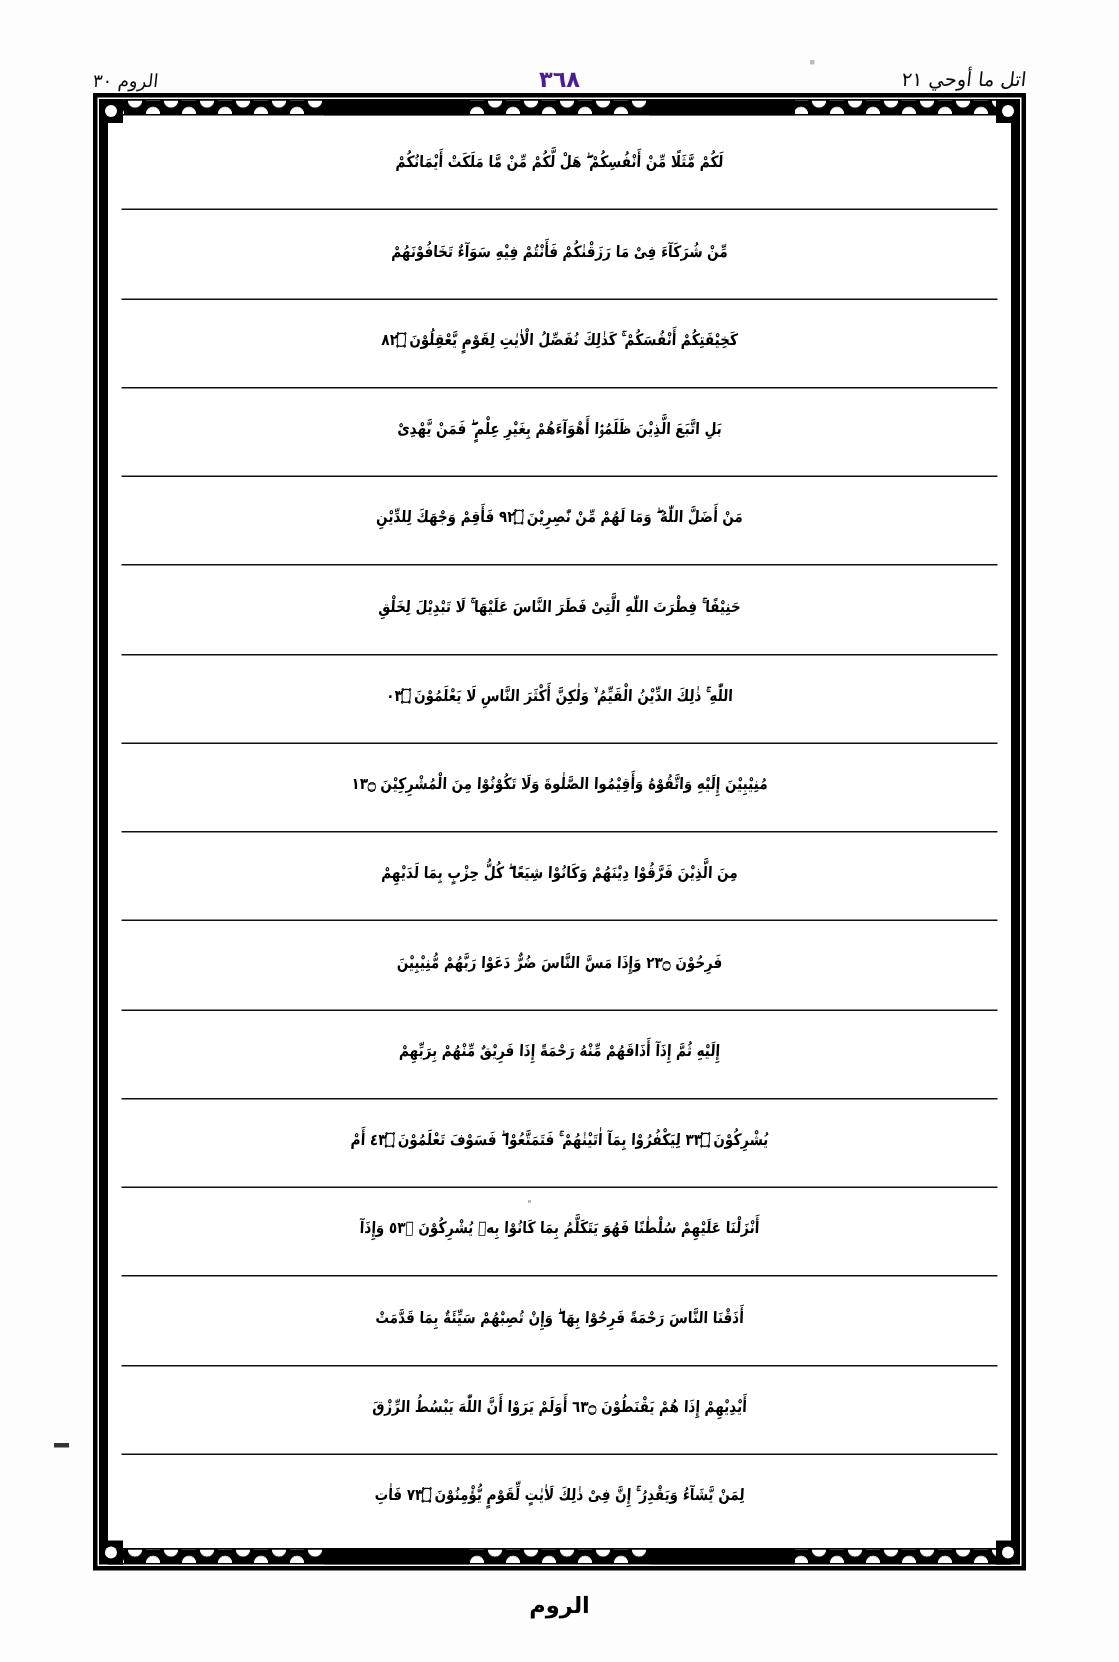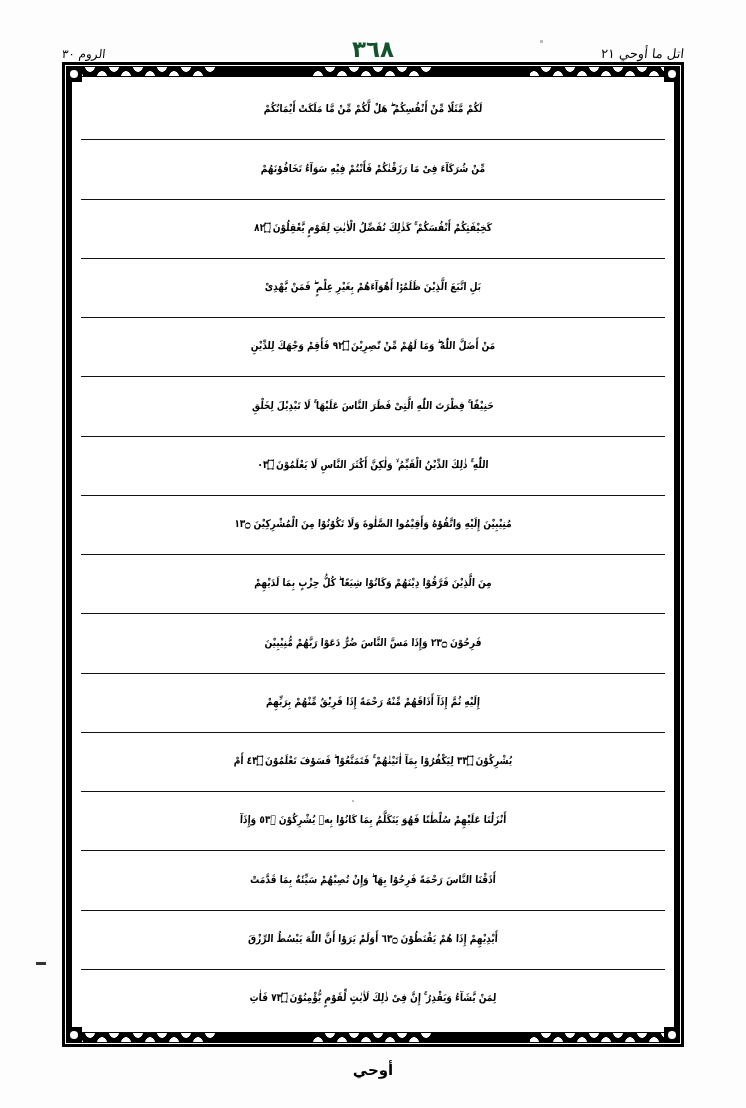--- a/index.html
+++ b/index.html
@@ -24,21 +24,21 @@
   .hdr-side{
     font-family:"DejaVu Sans","Liberation Sans",sans-serif;
     font-size:13px;color:#0a0a0a;
     direction:rtl;white-space:nowrap;
     transform:skewX(-6deg);
     line-height:1;
   }
   .hdr-side.left{font-size:12px;}
   .hdr-page-no{
     font-family:"DejaVu Sans","Liberation Sans",sans-serif;
-    font-size:23px;font-weight:700;color:#14532d;
+    font-size:15px;font-weight:700;color:#4c1d95;
     letter-spacing:1px;
     position:absolute;left:50%;transform:translateX(-50%);
     bottom:-2px;
     text-align:right;
   }
 
   
   .frame{
     position:absolute;
     left:62px;top:62px;
@@ -228,20 +228,20 @@
           </div>
         <div class="ayah-line">
             <div class="ayah-text" style="font-size: 9px;">لِمَنْ يَّشَآءُ وَيَقْدِرُ ۚ إِنَّ فِىْ ذٰلِكَ لَاٰيٰتٍ لِّقَوْمٍ يُّؤْمِنُوْنَ ۝٣٧ فَاٰتِ</div>
           </div>
       </div>
 
     </div>
   </div>
 
   <div class="footer">
-    <span class="footer-label">أوحي</span>
+    <span class="footer-label">الروم</span>
   </div>
 
   <div class="margin-tick"></div>
   <div class="scan-speck sp1"></div>
   <div class="scan-speck sp2"></div>
 
 </div>
 
 </body></html>

